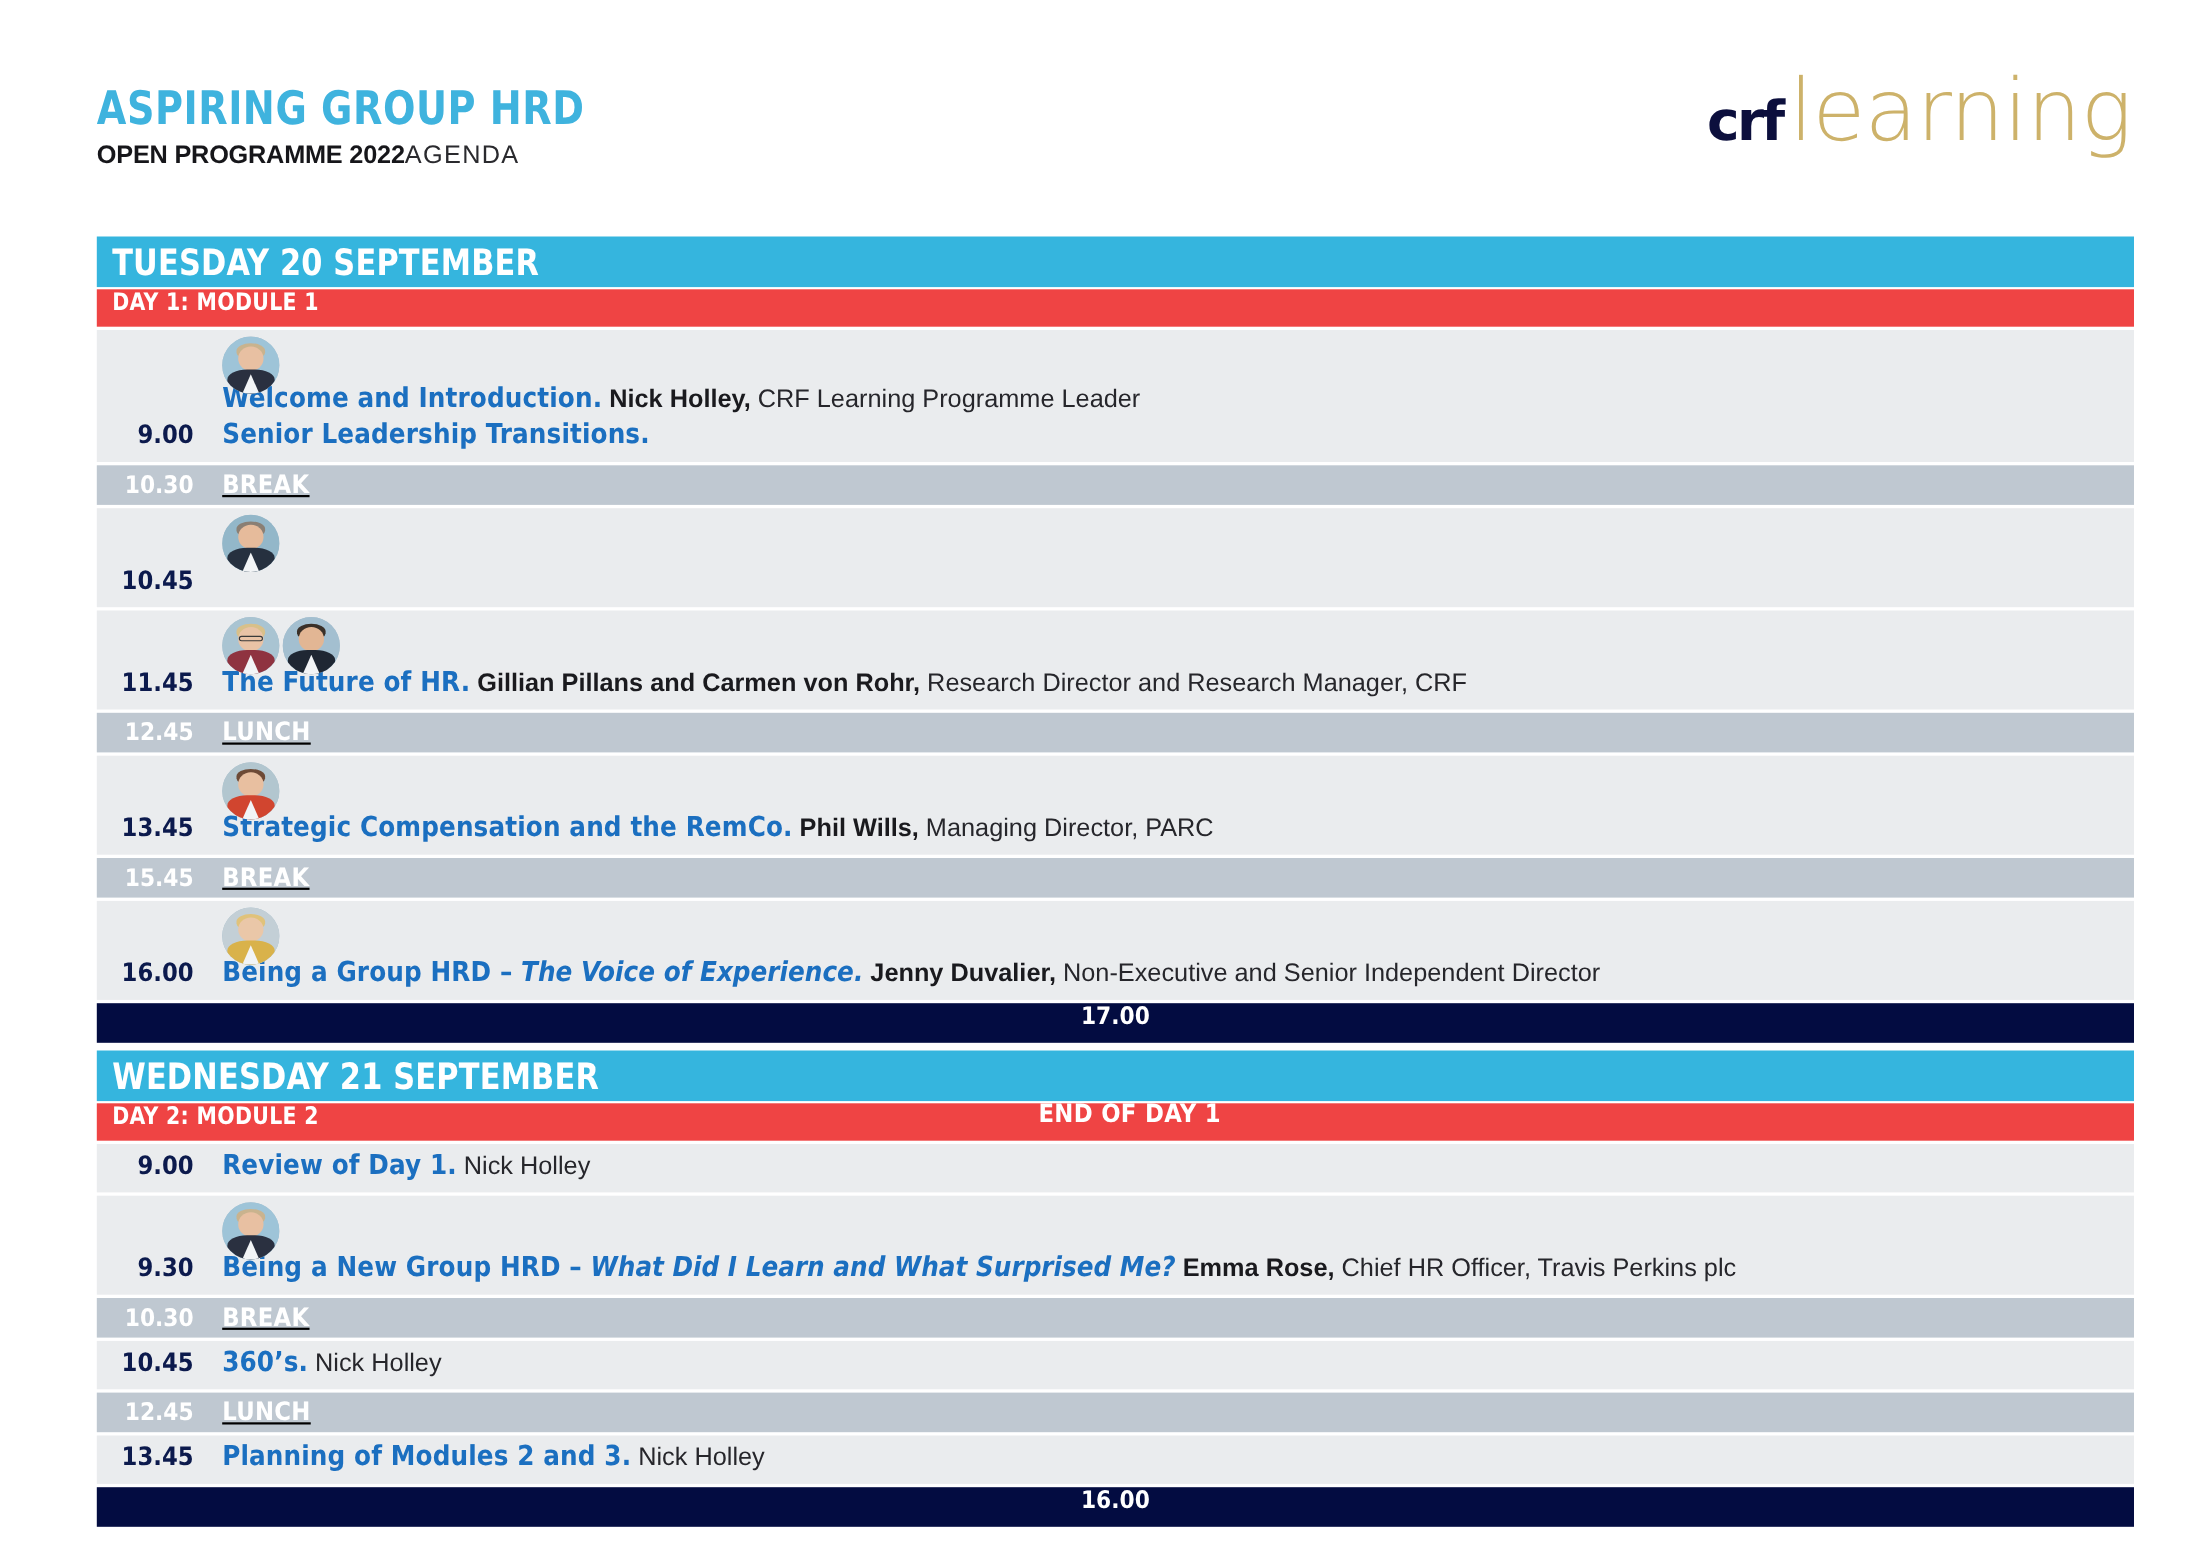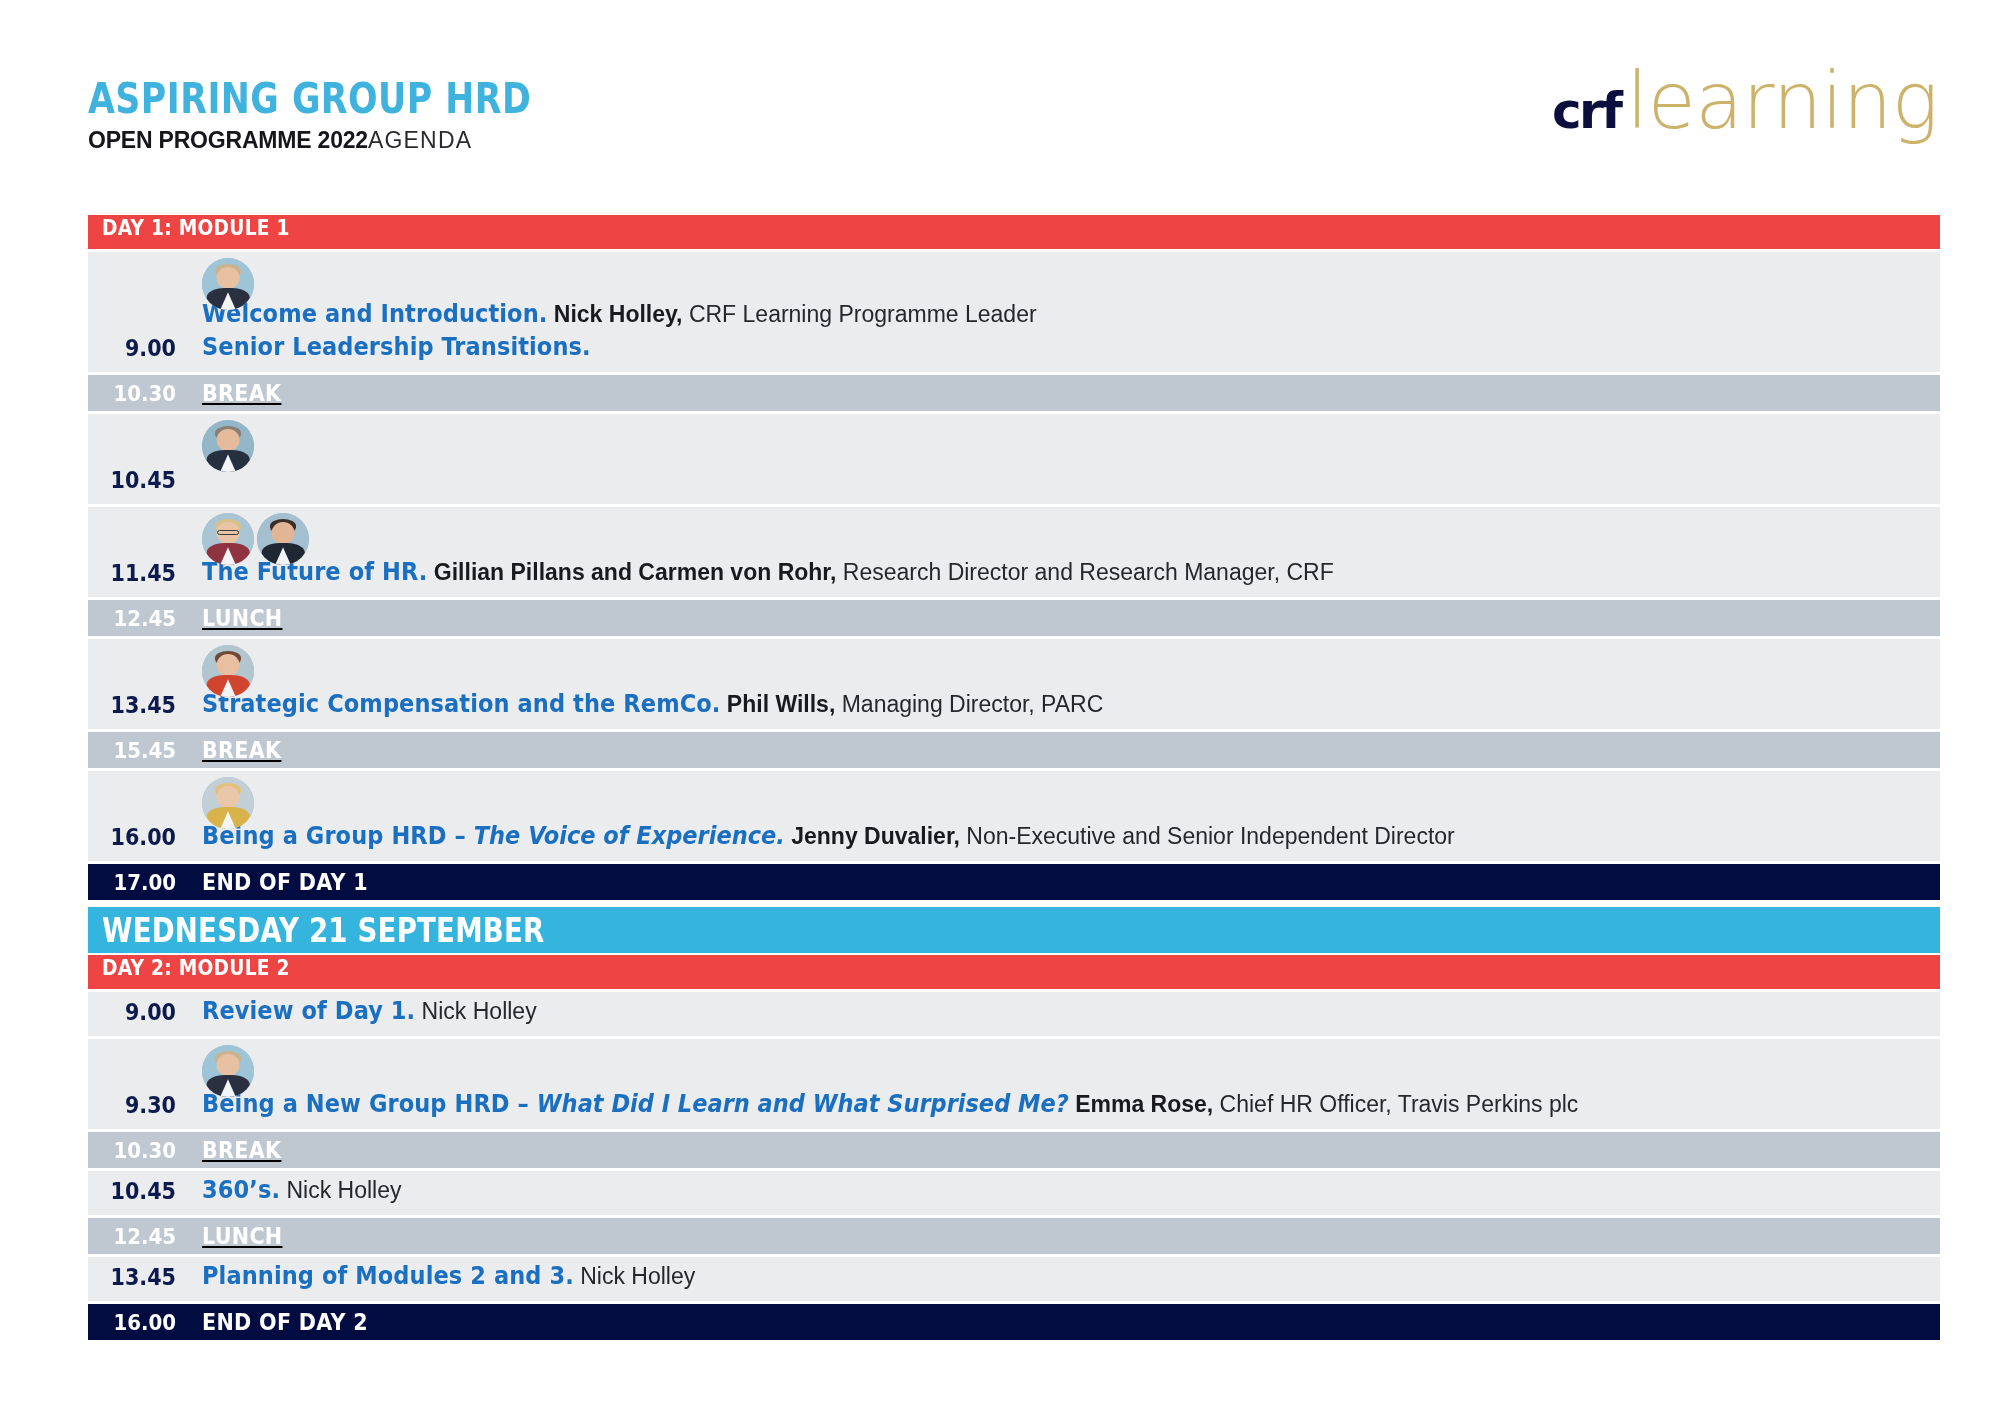--- a/index.html
+++ b/index.html
@@ -293,20 +293,21 @@
     font-size: 23px;
     color: #ffffff;
     letter-spacing: 0.3px;
   }
 
   
   .row.endday {
     background: #030c41;
     height: 36px;
     align-items: center;
+    flex-direction: column;
   }
   .row.endday .row-time {
     color: #ffffff;
     font-size: 22px;
   }
   .row.endday .row-body {
     display: flex;
     align-items: center;
   }
   .row.endday .end-label {
@@ -333,20 +334,23 @@
       </div>
     </div>
 
     <div class="logo-block">
       <span class="logo-crf">crf</span><span class="logo-learning">learning</span>
     </div>
 
   </div>
 
   <div class="agenda" id="agenda-root">
+      <div class="day-banner">
+        <div class="day-banner-label">TUESDAY 20 SEPTEMBER</div>
+      </div>
       <div class="module-bar">
         <div class="module-bar-label">DAY 1: MODULE 1</div>
       </div>
       <div class="row session with-photo tall">
         <div class="avatars">
           <div class="avatar">
             <div class="bg" style="background:#9ec4d8"></div>
             <div class="hair" style="background:#c9b38e"></div>
             <div class="head" style="background:#e8c0a2"></div>
             <div class="body" style="background:#2a3040"></div>

